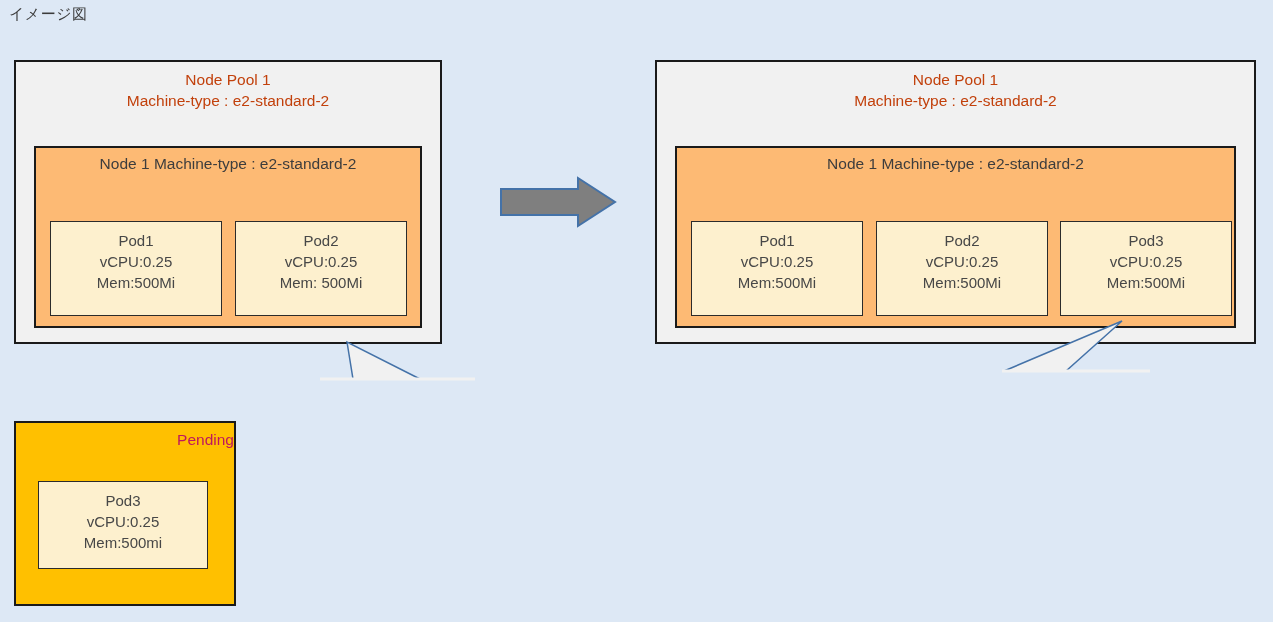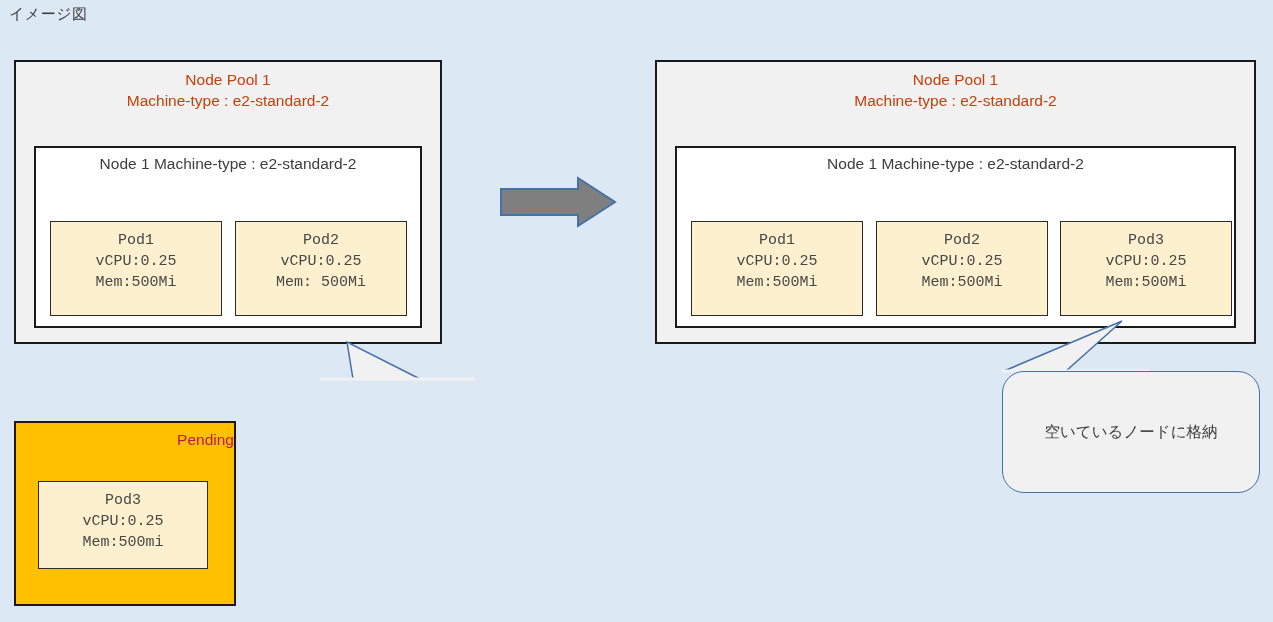--- a/index.html
+++ b/index.html
@@ -42,21 +42,21 @@
     top: 7px;
     text-align: center;
     font-size: 15.5px;
     line-height: 21px;
     color: #c2410c;
   }
   .nodepool-head .l2 { display: block; }
 
   
   .node {
-    background: #ffffff;
+    background: #fdba74;
     border: 2px solid #1a1a1a;
   }
   .node-head {
     position: absolute;
     left: 0;
     right: 0;
     top: 5px;
     text-align: center;
     font-size: 15.5px;
     line-height: 21px;
@@ -71,21 +71,20 @@
     flex-direction: column;
     align-items: center;
     padding-top: 8px;
   }
   .pod span {
     display: block;
     font-size: 15px;
     line-height: 21px;
     color: #474747;
     text-align: center;
-    font-family: Liberation Mono, monospace;
   }
 
   
   .pending {
     background: #ffc000;
     border: 2px solid #1a1a1a;
   }
   .pending-title {
     position: absolute;
     left: 0; right: 0;
@@ -197,17 +196,14 @@
 
   <svg class="abs tail" style="left:295px; top:335px; width:280px; height:60px;" viewBox="0 0 280 60">
     <polygon points="52,7 58,44 125,44" fill="#f1f1f1" stroke="#4472a8" stroke-width="1.5" stroke-linejoin="miter"></polygon>
     <line x1="25" y1="44" x2="180" y2="44" stroke="#f1f1f1" stroke-width="3"></line>
   </svg>
 
   <svg class="abs tail" style="left:1000px; top:316px; width:260px; height:62px;" viewBox="0 0 260 62">
     <polygon points="122,5 66,55 4,55" fill="#f1f1f1" stroke="#4472a8" stroke-width="1.5" stroke-linejoin="miter"></polygon>
     <line x1="2" y1="55" x2="150" y2="55" stroke="#f1f1f1" stroke-width="3"></line>
   </svg>
-  <div class="abs callout-body" style="left:1002px; top:371px; width:258px; height:122px;">
-    <span>空いているノードに格納</span>
-  </div>
 
 </div>
 
 </body></html>

